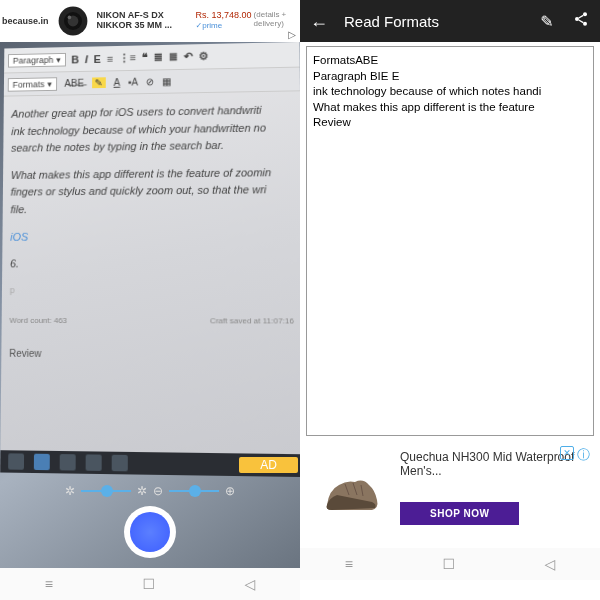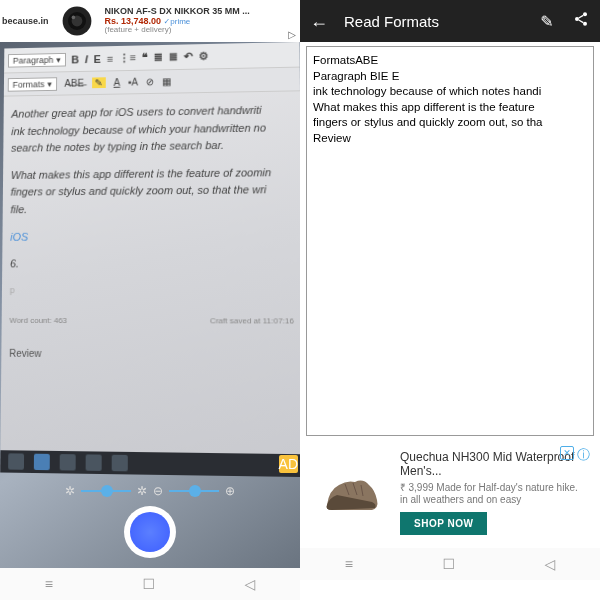--- a/index.html
+++ b/index.html
@@ -3,23 +3,23 @@
 <meta charset="utf-8">
 <style>
 *{box-sizing:border-box;margin:0;padding:0;font-family:-apple-system,BlinkMacSystemFont,sans-serif}
 body{width:600px;height:600px;display:flex;background:#000;overflow:hidden}
 .half{width:300px;height:600px;position:relative}
 
 .left{background:#1a1a1a;display:flex;flex-direction:column}
 .ad-top{height:42px;background:#fff;display:flex;align-items:center;padding:2px;gap:6px;position:relative}
 .ad-top .lens{width:44px;height:38px;display:flex;align-items:center;justify-content:center}
 .lens-svg{width:36px;height:36px}
-.ad-text{display:flex;flex-direction:column;font-size:9px;line-height:1.1}
+.ad-text{display:flex;flex-direction:row;font-size:9px;line-height:1.1}
 .ad-text .t1{color:#333;font-weight:600}
-.ad-text .t2{color:#b12704;font-weight:700}
+.ad-text .t2{color:#b12704;font-weight:400}
 .ad-text .t3{color:#888;font-size:8px}
 .ad-play{position:absolute;right:4px;bottom:2px;font-size:10px;color:#666}
 .cam-area{flex:1;position:relative;background:linear-gradient(145deg,#5a6370 0%,#8491a3 35%,#a8b2bf 60%,#6a7480 100%);overflow:hidden}
 .screen{position:absolute;top:0;left:0;right:0;height:430px;background:linear-gradient(170deg,#e8e8ea 0%,#d5d6da 50%,#c8c9ce 100%);transform:perspective(800px) rotateX(3deg) rotateY(-4deg)}
 .toolbar{height:26px;background:#e8e9eb;display:flex;align-items:center;padding:0 4px;gap:6px;border-bottom:1px solid #ccc;font-size:10px;color:#444}
 .tb-sel{border:1px solid #aaa;padding:1px 4px;font-size:9px;background:#fff;display:flex;align-items:center;gap:3px}
 .tb-icn{font-weight:bold;font-size:11px}
 .toolbar2{height:24px;background:#e2e3e6;display:flex;align-items:center;padding:0 4px;gap:8px;font-size:10px;color:#444;border-bottom:1px solid #ccc}
 .gear{color:#555}
 .content{padding:10px 8px;font-size:11px;color:#444;line-height:1.6;font-style:italic}
@@ -29,36 +29,36 @@
 .review{font-size:10px;color:#555;margin-top:18px;font-style:normal}
 .taskbar{position:absolute;bottom:0;left:0;right:0;height:22px;background:#2a2d33;display:flex;align-items:center;gap:10px;padding:0 8px}
 .taskbar .ti{width:16px;height:16px;background:#4a5560;border-radius:2px}
 .controls{position:absolute;bottom:70px;left:0;right:0;display:flex;align-items:center;justify-content:center;gap:6px}
 .slider{display:flex;align-items:center;gap:4px}
 .slider .track{width:50px;height:2px;background:#5bb0e8;position:relative}
 .slider .thumb{width:12px;height:12px;background:#5bb0e8;border-radius:50%;position:absolute;top:-5px;left:20px}
 .sicon{color:#ddd;font-size:12px}
 .shutter{position:absolute;bottom:10px;left:50%;transform:translateX(-50%);width:52px;height:52px;border-radius:50%;background:#fff;display:flex;align-items:center;justify-content:center}
 .shutter-in{width:40px;height:40px;border-radius:50%;background:radial-gradient(circle,#5b7fff 0%,#3d5eff 100%)}
-.yellow-tag{position:absolute;bottom:95px;right:2px;background:#f9c23c;color:#fff;font-size:14px;padding:1px 0;border-radius:2px}
+.yellow-tag{position:absolute;bottom:95px;right:2px;background:#f9c23c;color:#fff;font-size:12px;padding:1px 21px;border-radius:2px}
 .navbar{height:32px;background:#fafafa;display:flex;align-items:center;justify-content:space-around;color:#999}
 .navbar span{font-size:14px}
 
 .right{background:#fff;display:flex;flex-direction:column}
 .header{height:42px;background:#222;display:flex;align-items:center;padding:0 10px;color:#fff;gap:16px}
 .header .back{font-size:18px}
 .header .title{font-size:15px;flex:1}
 .header .hicn{width:18px;text-align:center}
 .result-box{margin:4px 6px;border:1px solid #999;height:390px;padding:6px;font-size:11.5px;line-height:1.35;color:#000;background:#fff;overflow:hidden}
 .ad-bottom{margin:4px 6px;height:100px;display:flex;gap:8px;padding:6px;position:relative}
 .ad-bottom .shoe{width:80px;height:80px;display:flex;align-items:center;justify-content:center}
 .ad-bottom .info{flex:1;font-size:11px;color:#555}
 .ad-bottom .pname{color:#333;font-size:12px;line-height:1.2;margin-bottom:3px}
 .ad-bottom .pdesc{font-size:10px;color:#777;line-height:1.2}
-.shop-btn{background:#0f766e;color:#fff;font-size:10px;font-weight:600;padding:6px 14px;border:none;margin-top:6px;letter-spacing:.5px}
+.shop-btn{background:#4c1d95;color:#fff;font-size:10px;font-weight:600;padding:6px 30px;border:none;margin-top:20px;letter-spacing:.5px}
 .adclose{position:absolute;top:2px;right:4px;color:#4faee8;font-size:13px}
 .adx{position:absolute;top:2px;right:20px;width:14px;height:14px;border:1px solid #4faee8;color:#4faee8;font-size:9px;display:flex;align-items:center;justify-content:center;border-radius:2px}
 .amazon-logo{font-size:9px;color:#333;font-weight:700}
 </style>
 </head>
 <body>
 
 <div class="half left">
   <div class="ad-top">
     <span class="amazon-logo">because.in</span>
@@ -66,21 +66,21 @@
       <svg class="lens-svg" viewBox="0 0 40 40">
           <circle cx="20" cy="20" r="16" fill="#222"></circle>
           <circle cx="20" cy="20" r="10" fill="#111"></circle>
           <circle cx="20" cy="20" r="6" fill="#333"></circle>
           <circle cx="16" cy="16" r="2" fill="#666"></circle>
         </svg>
     </div>
     <div class="ad-text">
       <span class="t1">NIKON AF-S DX NIKKOR 35 MM ...</span>
       <span><span class="t2">Rs. 13,748.00</span> <span style="color:#4a90d9;font-size:8px">✓prime</span></span>
-      <span class="t3">(feature + delivery)</span>
+      <span class="t3">(details + delivery)</span>
     </div>
     <span class="ad-play">▷</span>
   </div>
   <div class="cam-area">
     <div class="screen">
       <div class="toolbar">
         <span class="tb-sel"><span>Paragraph</span> ▾</span>
         <span class="tb-icn">B</span>
         <span class="tb-icn" style="font-style:italic">I</span>
         <span class="tb-icn">E</span>
@@ -161,36 +161,34 @@
           <circle cx="18" cy="19" r="3"></circle>
           <path d="M8.6 13.5l6.8 4M8.6 10.5l6.8-4" stroke="#fff" stroke-width="2"></path>
         </svg>
     </span>
   </div>
   <div class="result-box">
     <div>FormatsABE</div>
     <div>Paragraph BIE E</div>
     <div>ink technology because of which notes handi</div>
     <div>What makes this app different is the feature</div>
-    <div>fingers or stylus and quickly zoom out, so tha</div>
     <div>Review</div>
   </div>
   <div class="ad-bottom">
     <span class="adx">✕</span>
     <span class="adclose">ⓘ</span>
     <div class="shoe">
       <svg width="70" height="60" viewBox="0 0 70 60">
           <path d="M10 45 Q12 30 22 25 Q30 20 38 22 Q46 18 52 25 Q58 30 60 40 Q62 48 55 50 L15 50 Q8 50 10 45" fill="#8a7560"></path>
           <path d="M10 45 Q12 38 20 35 L55 42 Q60 44 58 48 L15 50 Q8 50 10 45" fill="#5a4a3a"></path>
           <path d="M28 24 L32 35 M36 23 L40 35 M44 25 L46 36" stroke="#6a5548" stroke-width="1" fill="none"></path>
         </svg>
     </div>
     <div class="info">
       <div class="pname">Quechua NH300 Mid Waterproof Men's...</div>
-      <div class="pdesc">₹ 3,999 Made for Half-day's nature hike. in all weathers and on easy</div>
       <button class="shop-btn">SHOP NOW</button>
     </div>
   </div>
   <div class="navbar">
     <span>≡</span>
     <span>☐</span>
     <span>◁</span>
   </div>
 </div>
 

